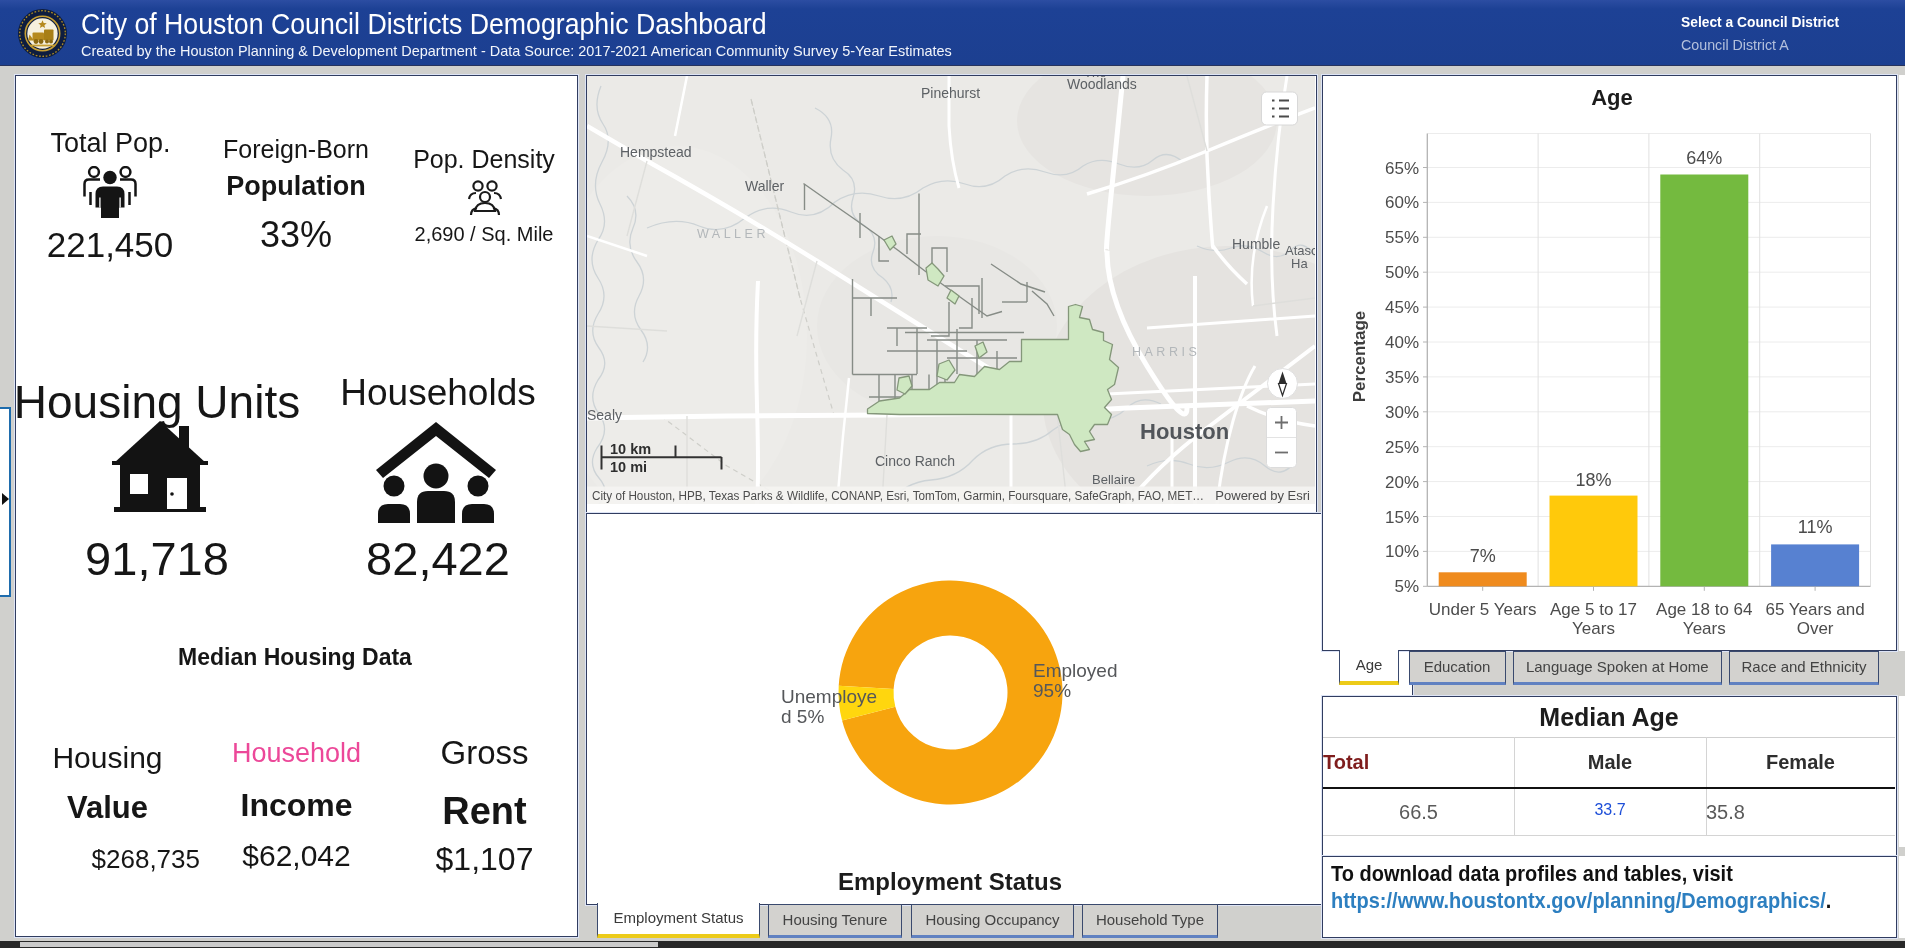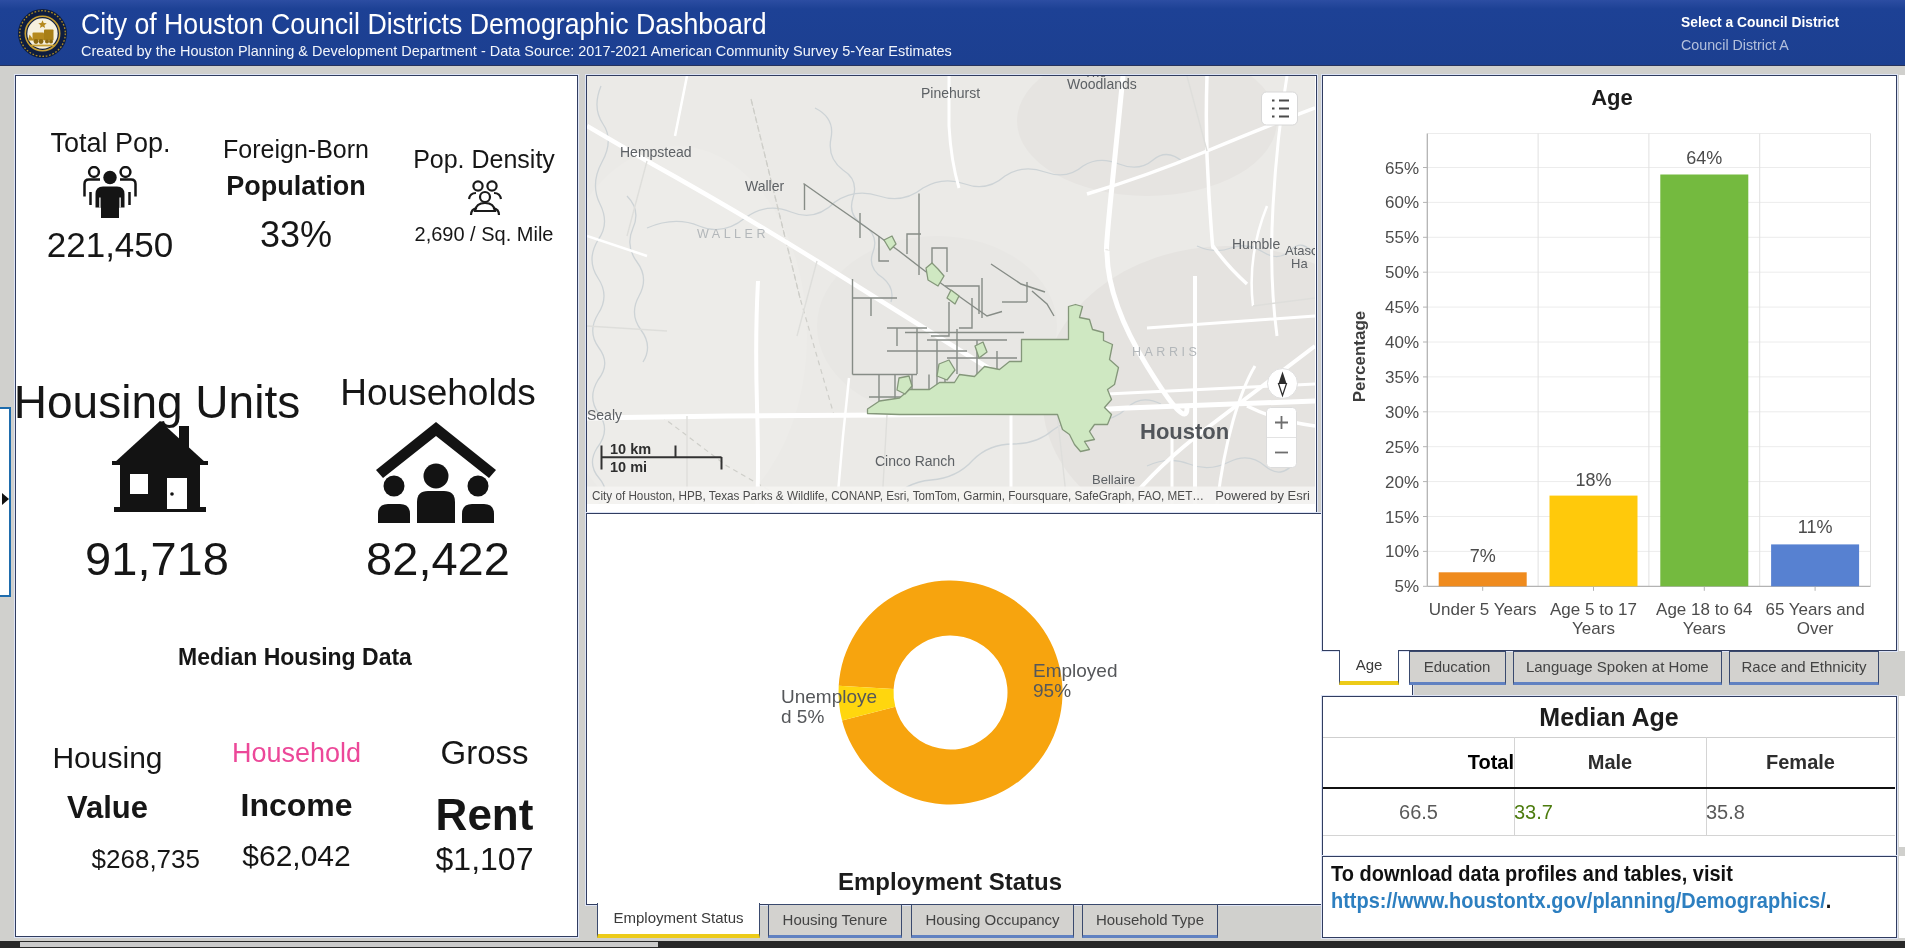--- a/index.html
+++ b/index.html
@@ -112,21 +112,21 @@
 
   <div class="abs" style="left:9px;top:568px;width:540px;text-align:center;font-size:23px;font-weight:700;color:#161616">Median Housing Data</div>
 
   <div class="abs" style="left:-1px;top:665px;width:185px;text-align:center;font-size:30px;color:#161616">Housing</div>
   <div class="abs" style="left:-1px;top:714px;width:185px;text-align:center;font-size:31px;font-weight:700;color:#161616">Value</div>
   <div class="abs" style="left:-1px;top:768px;width:185px;text-align:right;font-size:26px;color:#161616">$268,735</div>
   <div class="abs" style="left:188px;top:662px;width:185px;text-align:center;font-size:27px;color:#ec4899">Household</div>
   <div class="abs" style="left:188px;top:711px;width:185px;text-align:center;font-size:32px;font-weight:700;color:#161616">Income</div>
   <div class="abs" style="left:188px;top:763px;width:185px;text-align:center;font-size:30px;color:#161616">$62,042</div>
   <div class="abs" style="left:376px;top:658px;width:185px;text-align:center;font-size:33px;color:#161616">Gross</div>
-  <div class="abs" style="left:376px;top:714px;width:185px;text-align:center;font-size:44px;font-weight:700;color:#161616">Rent</div>
+  <div class="abs" style="left:376px;top:714px;width:185px;text-align:center;font-size:38px;font-weight:700;color:#161616">Rent</div>
   <div class="abs" style="left:376px;top:765px;width:185px;text-align:center;font-size:32px;color:#161616">$1,107</div>
 </div>
 
 <div class="panel" id="p-map" style="left:586px;top:75px;width:731px;height:492px">
 <svg width="728" height="428" viewBox="0 0 728 428" style="display:block">
   <rect width="728" height="428" fill="#ebeae7"></rect>
   <ellipse cx="640" cy="320" rx="185" ry="150" fill="#e5e3e0"></ellipse>
   <ellipse cx="560" cy="45" rx="130" ry="75" fill="#e6e4e1"></ellipse>
   <ellipse cx="90" cy="260" rx="130" ry="190" fill="#edecE9"></ellipse>
   <ellipse cx="350" cy="250" rx="120" ry="90" fill="#e8e7e4"></ellipse>
@@ -327,26 +327,26 @@
   </g>
   <text x="-280.5" y="42" transform="rotate(-90)" text-anchor="middle" font-size="17" font-weight="600" fill="#3d3d3d">Percentage</text>
 </svg>
 </div>
 
 <div class="panel" id="p-med" style="left:1322px;top:696px;width:575px;height:176px">
   <div class="abs" style="left:0;top:6px;width:572px;text-align:center;font-size:25px;font-weight:700;color:#1c1c1c">Median Age</div>
   <div class="abs" style="left:0;top:40px;width:572px;height:0;border-top:1px solid #cfcfcf"></div>
   <div class="abs" style="left:191px;top:40px;width:0;height:98px;border-left:1px solid #d4d4d4"></div>
   <div class="abs" style="left:383px;top:40px;width:0;height:98px;border-left:1px solid #d4d4d4"></div>
-  <div class="abs" style="left:0;top:54px;width:191px;text-align:right;font-size:20px;font-weight:700;color:#000000">Total</div>
+  <div class="abs" style="left:0;top:54px;width:191px;text-align:left;font-size:20px;font-weight:700;color:#7f1d1d">Total</div>
   <div class="abs" style="left:191px;top:54px;width:192px;text-align:center;font-size:20px;font-weight:700;color:#2e2e2e">Male</div>
   <div class="abs" style="left:383px;top:54px;width:189px;text-align:center;font-size:20px;font-weight:700;color:#2e2e2e">Female</div>
   <div class="abs" style="left:0;top:90px;width:572px;height:0;border-top:2.5px solid #111"></div>
   <div class="abs" style="left:0;top:104px;width:191px;text-align:center;font-size:20px;color:#5a5a5a">66.5</div>
-  <div class="abs" style="left:191px;top:104px;width:192px;text-align:left;font-size:20px;color:#4d7c0f">33.7</div>
+  <div class="abs" style="left:191px;top:104px;width:192px;text-align:center;font-size:16px;color:#1d4ed8">33.7</div>
   <div class="abs" style="left:383px;top:104px;width:189px;text-align:left;font-size:20px;color:#5a5a5a">35.8</div>
   <div class="abs" style="left:0;top:138px;width:572px;height:0;border-top:1px solid #d4d4d4"></div>
 </div>
 
 <div class="panel" id="p-dl" style="left:1322px;top:856px;width:575px;height:81.5px">
   <div class="abs" style="left:8px;top:4px;width:600px;font-size:21.5px;font-weight:700;color:#111;line-height:26.5px;transform:scaleX(.93);transform-origin:0 0">To download data profiles and tables, visit<br><span style="color:#2d7fc0">https://www.houstontx.gov/planning/Demographics/</span><span style="color:#111">.</span></div>
 </div>
 
 <div class="tabon" style="left:597px;top:902.5px;width:163px;height:35px">Employment Status</div>
 <div class="tab" style="left:768px;top:904px;width:134px;height:33.5px">Housing Tenure</div>

